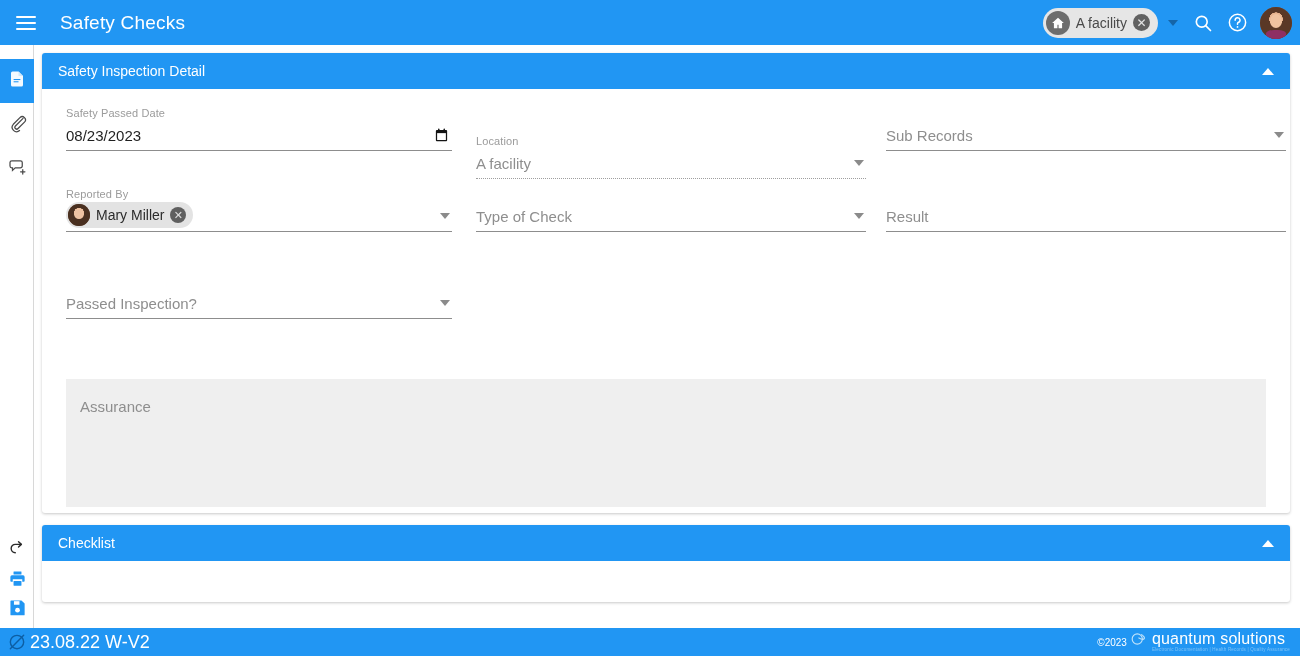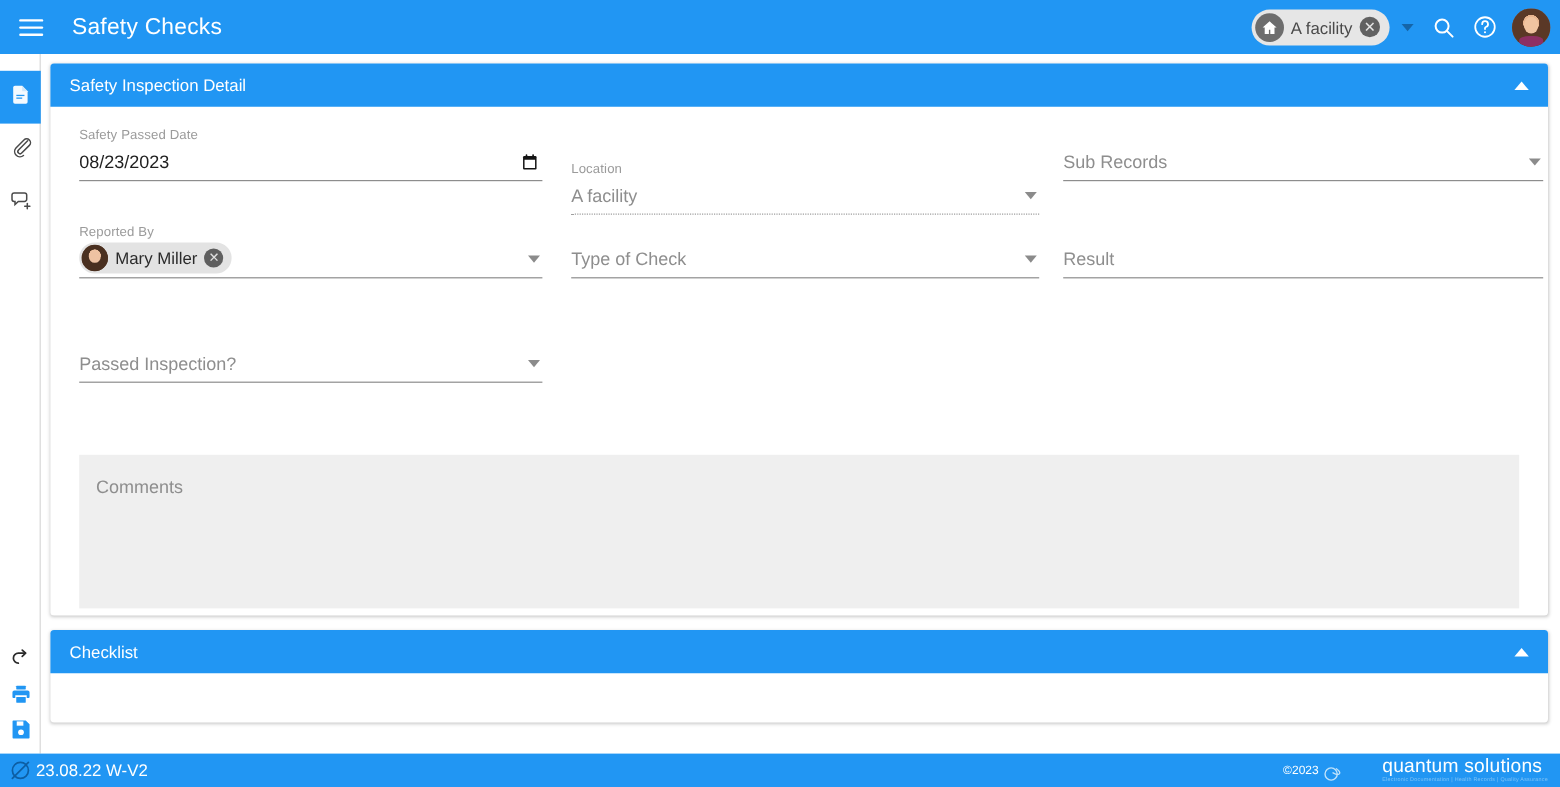--- a/index.html
+++ b/index.html
@@ -192,25 +192,25 @@
     width: 1300px; height: 28px;
     background: #2196f3;
     display: flex; align-items: center;
     z-index: 30;
   }
   .footer-badge {
     width: 22px; height: 22px; margin-left: 6px;
     display: flex; align-items: center; justify-content: center;
     color: #0d63a8; flex: 0 0 auto;
   }
-  .footer-version { color: #ffffff; font-size: 14px; margin-left: 2px; }
+  .footer-version { color: #ffffff; font-size: 18px; margin-left: 2px; }
   .footer-spacer { flex: 1; }
   .footer-copy { color: #ffffff; font-size: 10px; }
   .brand {
-    display: flex; align-items: flex-end; margin: 0 10px 0 2px; gap: 28px;
+    display: flex; align-items: flex-start; margin: 0 10px 0 2px;
   }
   .brand-mark { width: 18px; height: 16px; margin-right: 5px; }
   .brand-text-wrap { display: flex; flex-direction: column; line-height: 1; }
   .brand-name { color: #ffffff; font-size: 16px; letter-spacing: .2px; }
   .brand-tag { color: #7ec2f5; font-size: 4.5px; letter-spacing: .2px; margin-top: 1px; }
 </style>
 </head>
 <body>
 
 <div class="appbar">
@@ -378,21 +378,21 @@
         <div class="field-underline"></div>
       </div>
 
       <div class="field" style="left:24px; top:186px; width:386px;">
         <div class="field-placeholder">Passed Inspection?</div>
         <div class="field-caret"></div>
         <div class="field-underline"></div>
       </div>
 
       <div class="comments-box">
-        <div class="comments-ph">Comments</div>
+        <div class="comments-ph">Assurance</div>
       </div>
 
     </div>
   </div>
 
   <div class="card" id="card-checklist">
     <div class="card-head">
       <div class="card-head-title">Checklist</div>
       <div class="chev-up"></div>
     </div>

